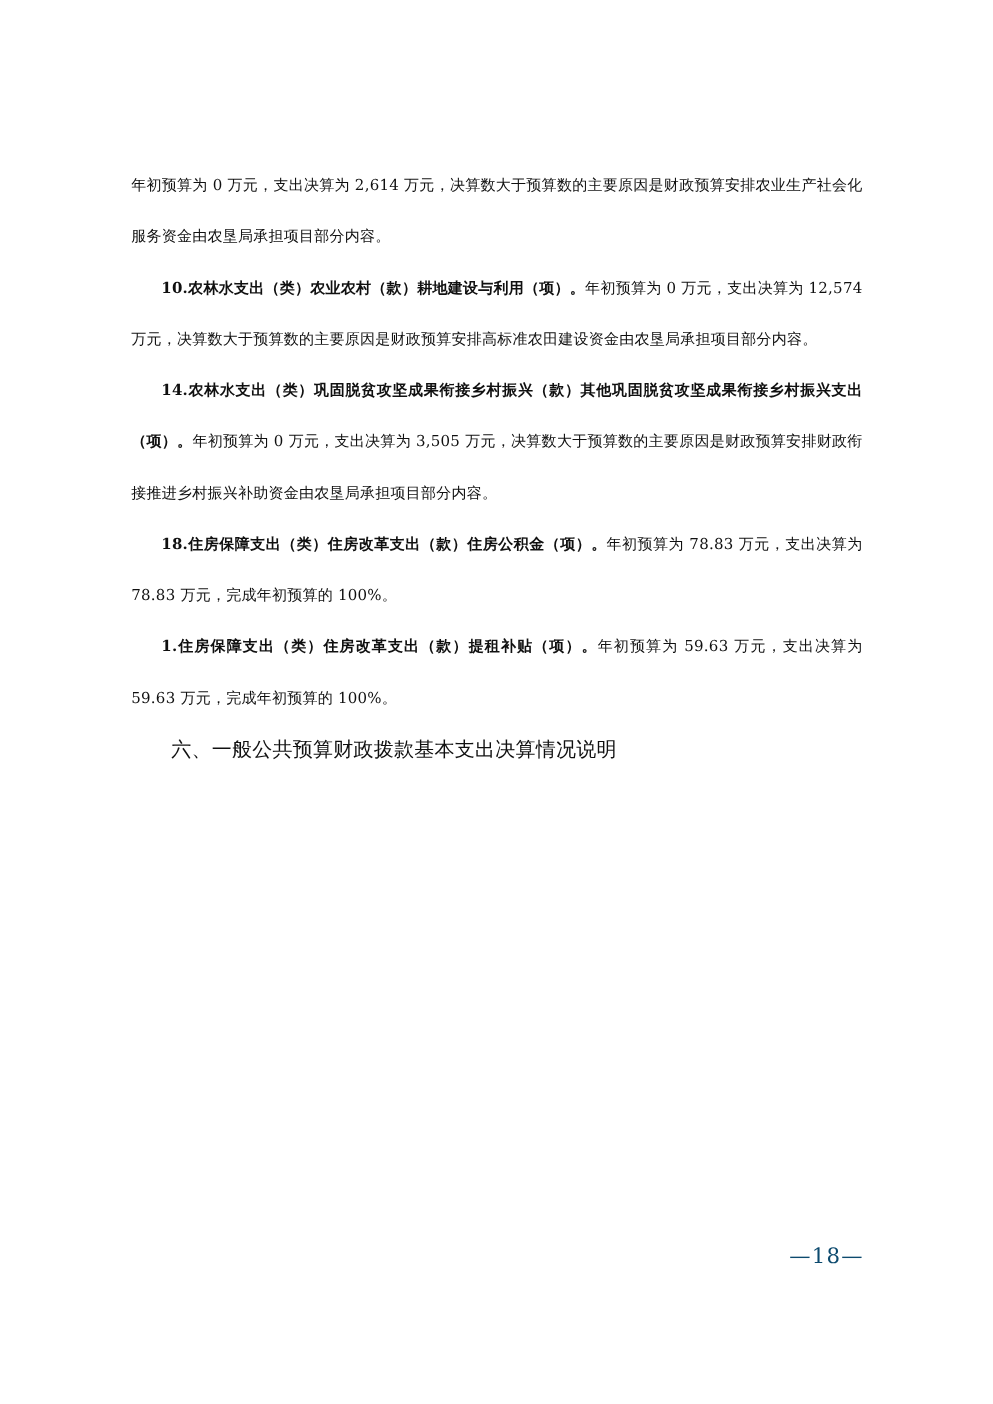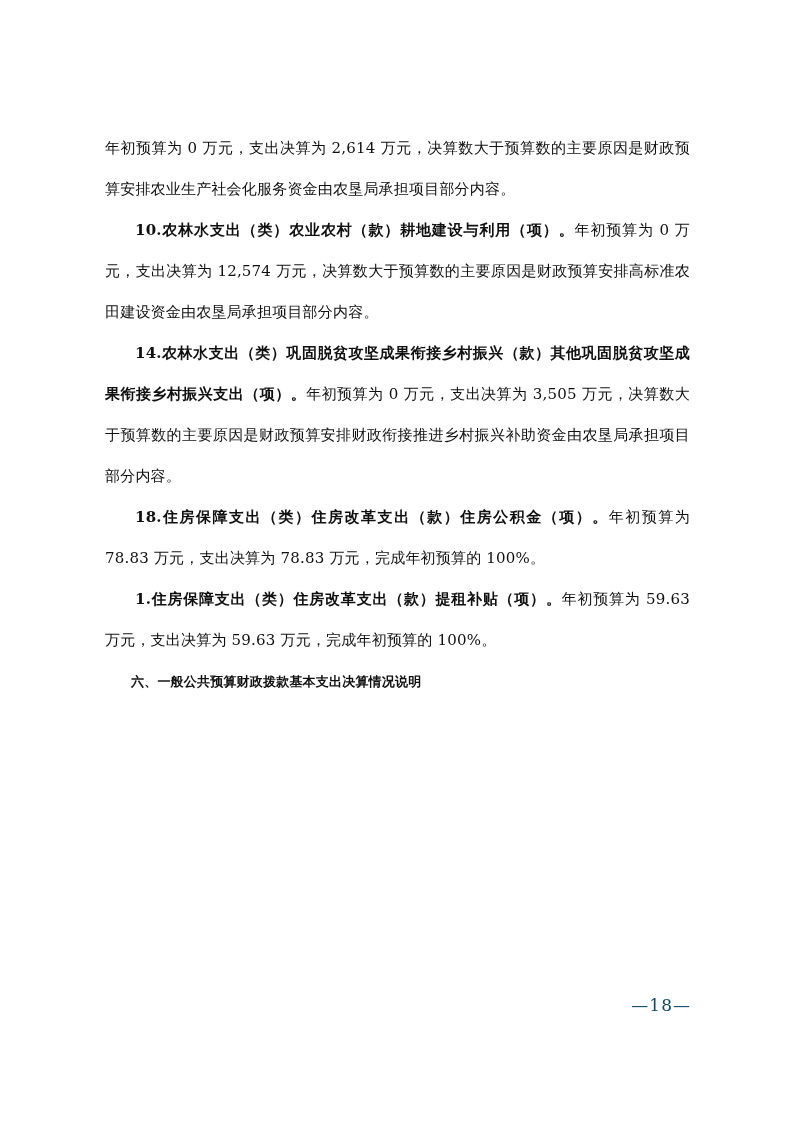--- a/index.html
+++ b/index.html
@@ -18,35 +18,35 @@
     color: #101010;
   }
   .content {
     position: absolute;
     left: 105px;
     top: 128px;
     width: 585px;
   }
   p {
     margin: 0;
-    font-size: 15px;
+    font-size: 12px;
     line-height: 41px;
     text-align: justify;
     text-justify: inter-ideograph;
     letter-spacing: 0.2px;
   }
   p.indent {
     text-indent: 2em;
   }
   .bold {
     font-weight: bold;
   }
   .section-head {
-    font-weight: bold;
-    font-size: 13px;
+    font-weight: normal;
+    font-size: 16px;
     line-height: 41px;
     text-indent: 2em;
     margin: 0;
   }
   .pagenum {
     position: absolute;
     right: 103px;
     top: 995px;
     font-size: 17px;
     font-family: "DejaVu Serif", "Liberation Serif", serif;

